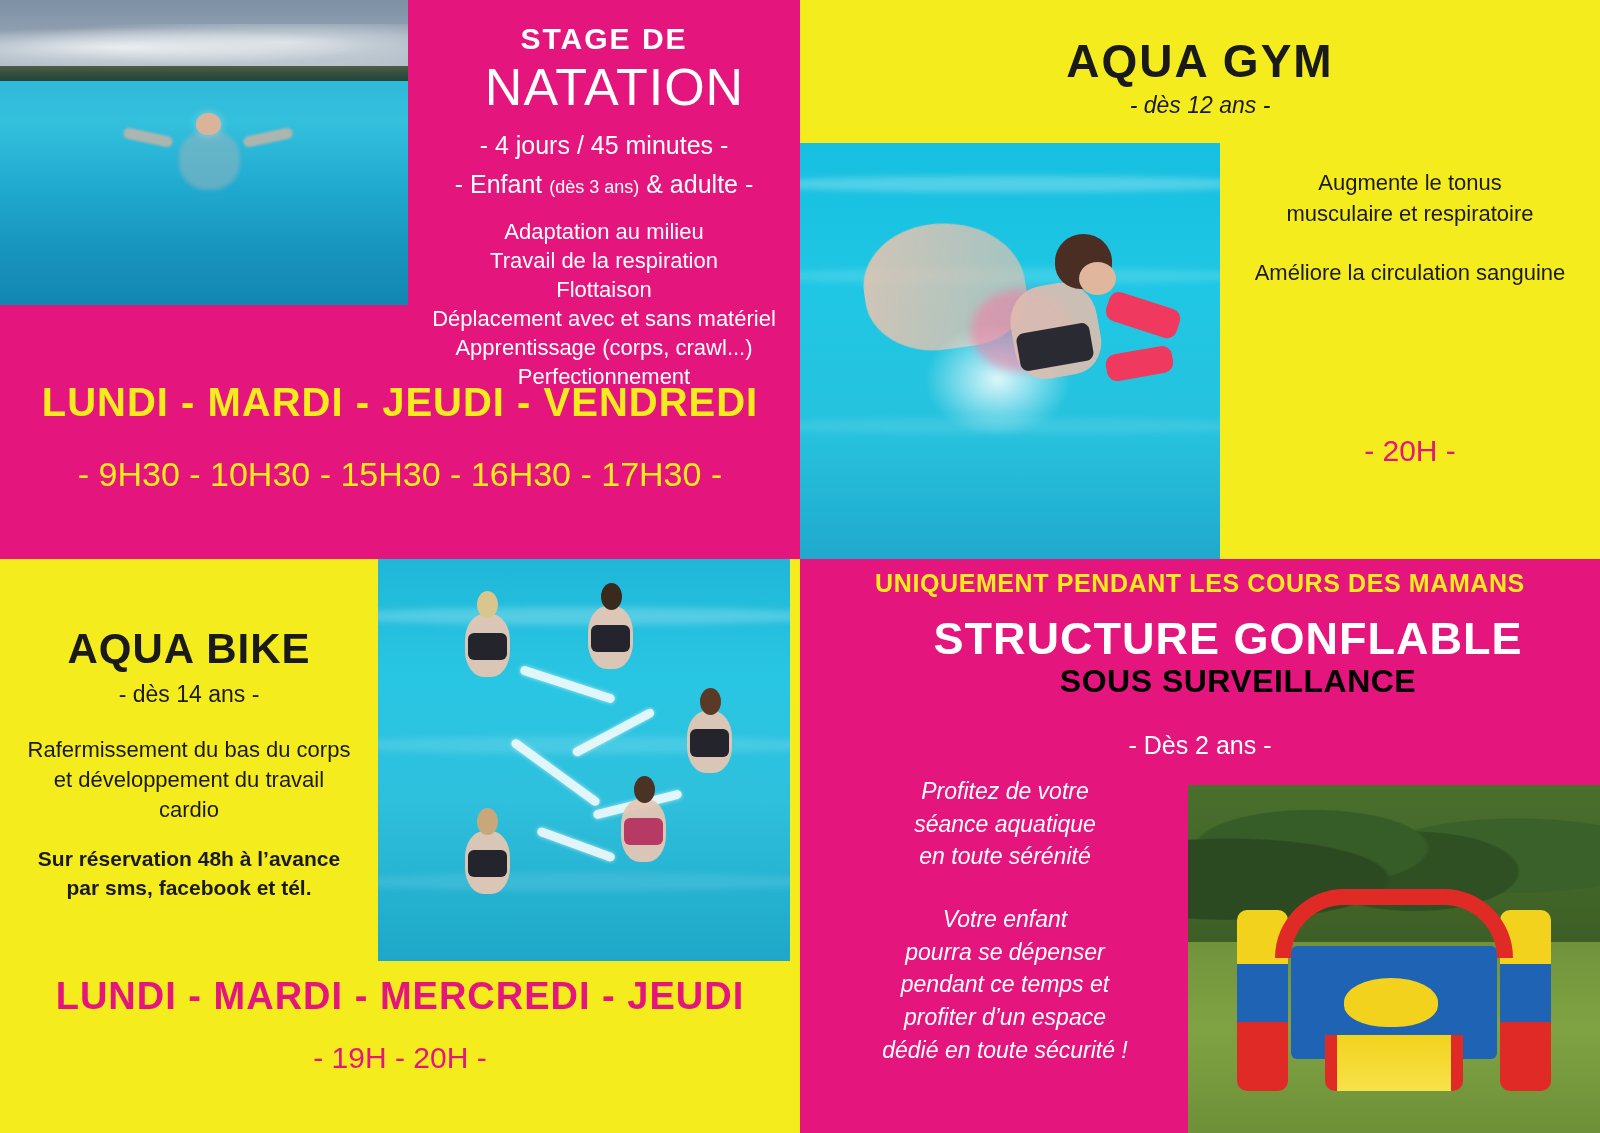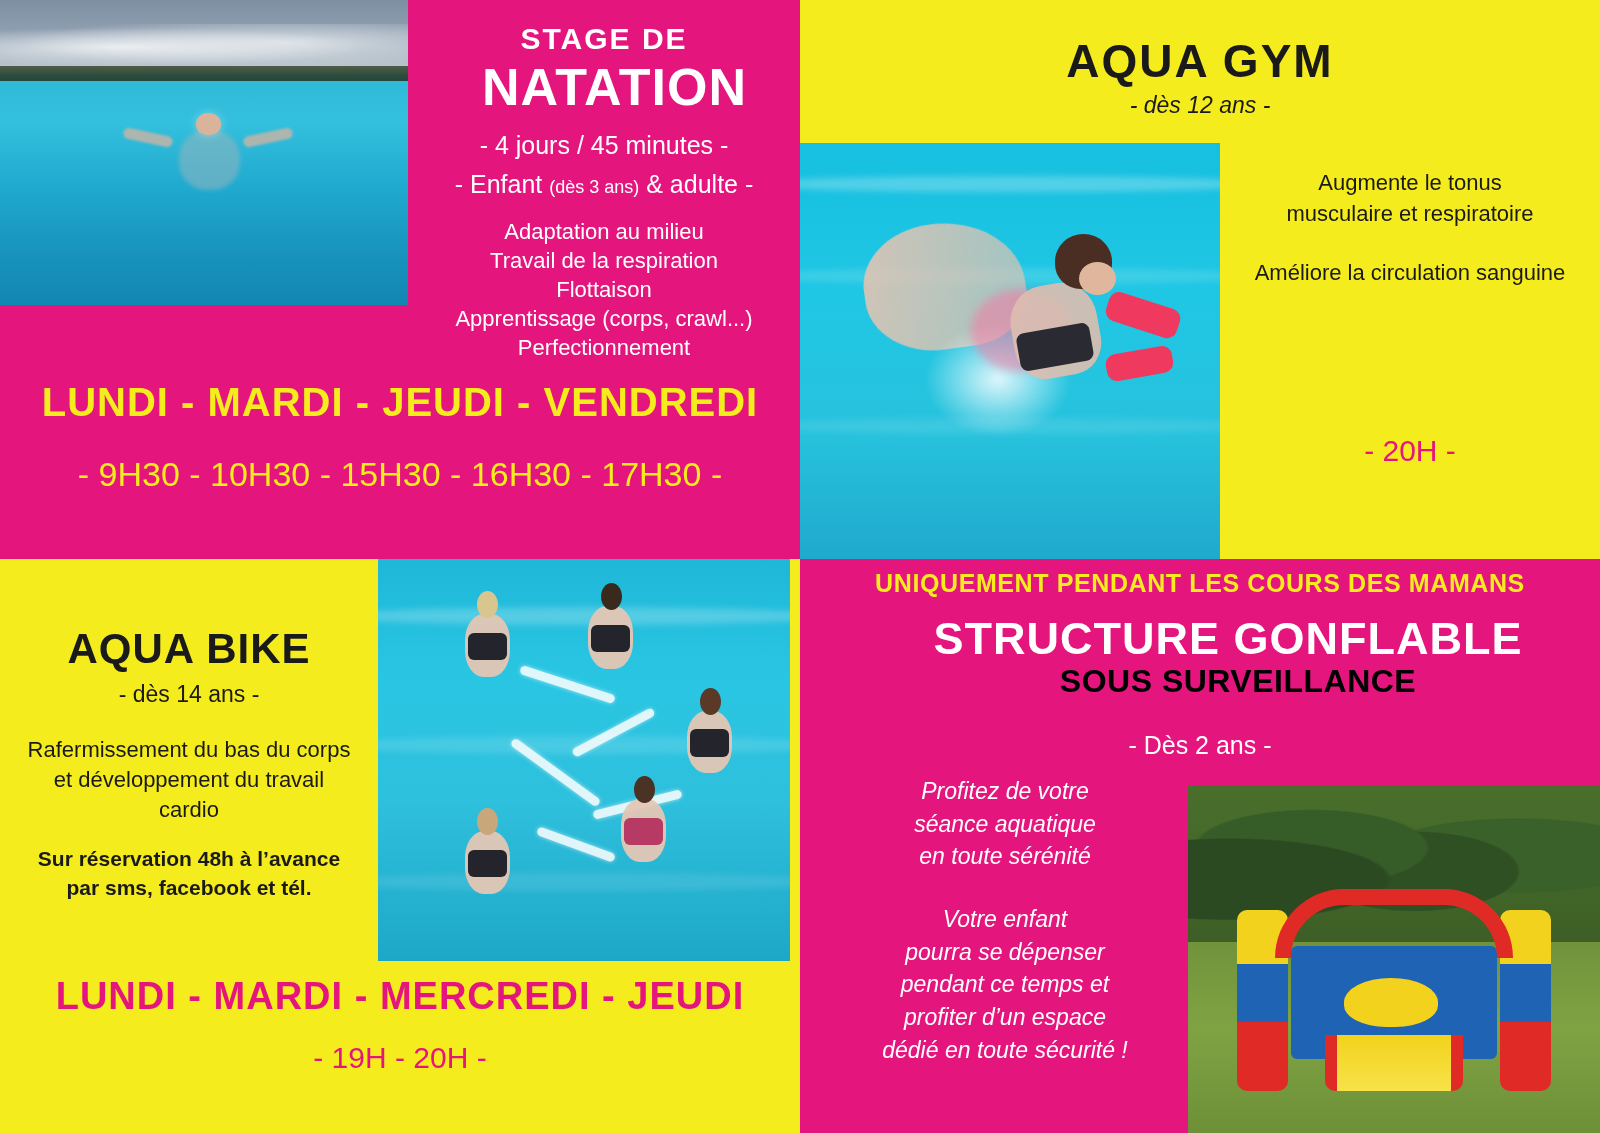--- a/index.html
+++ b/index.html
@@ -204,21 +204,21 @@
 
   
   .tl-text {
     position: absolute; left: 408px; top: 0; width: 392px; height: 380px;
     color: #ffffff; text-align: center; padding-top: 22px; box-sizing: border-box;
   }
   .tl-kicker {
     font-size: 30px; font-weight: bold; letter-spacing: 2px; line-height: 1.1;
   }
   .tl-title {
-    font-size: 52px; font-weight: bold; letter-spacing: 1px; margin-top: 2px; padding-left: 21px;
+    font-size: 52px; font-weight: normal; letter-spacing: 1px; margin-top: 2px; padding-left: 21px;
   }
   .tl-sub { font-size: 25px; margin-top: 14px; }
   .tl-sub2 { font-size: 25px; margin-top: 10px; }
   .tl-sub2 .small { font-size: 18px; }
   .tl-list { font-size: 22px; line-height: 1.32; margin-top: 18px; }
 
   .tl-days {
     position: absolute; left: 0; top: 380px; width: 800px;
     text-align: center; color: #f5ec1d;
     font-size: 40px; font-weight: bold; letter-spacing: 1px;
@@ -316,20 +316,21 @@
 
     <div class="tl-text">
       <div class="tl-kicker">STAGE DE</div>
       <div class="tl-title">NATATION</div>
       <div class="tl-sub">- 4 jours / 45 minutes -</div>
       <div class="tl-sub2"><span>- Enfant </span><span class="small">(dès 3 ans)</span><span> &amp; adulte -</span></div>
       <div class="tl-list">
         <div>Adaptation au milieu</div>
         <div>Travail de la respiration</div>
         <div>Flottaison</div>
+        <div>Déplacement avec et sans matériel</div>
         <div>Apprentissage (corps, crawl...)</div>
         <div>Perfectionnement</div>
       </div>
     </div>
 
     <div class="tl-days">LUNDI - MARDI - JEUDI - VENDREDI</div>
     <div class="tl-hours">- 9H30 - 10H30 - 15H30 - 16H30 - 17H30 -</div>
   </div>
 
   <div class="panel yellow">

